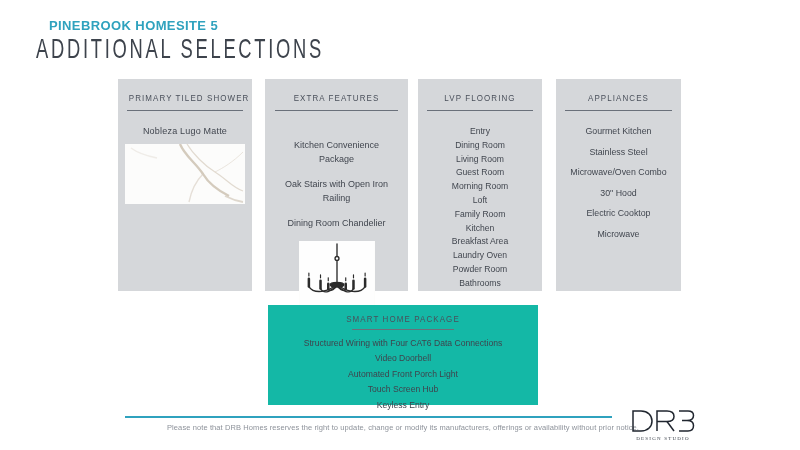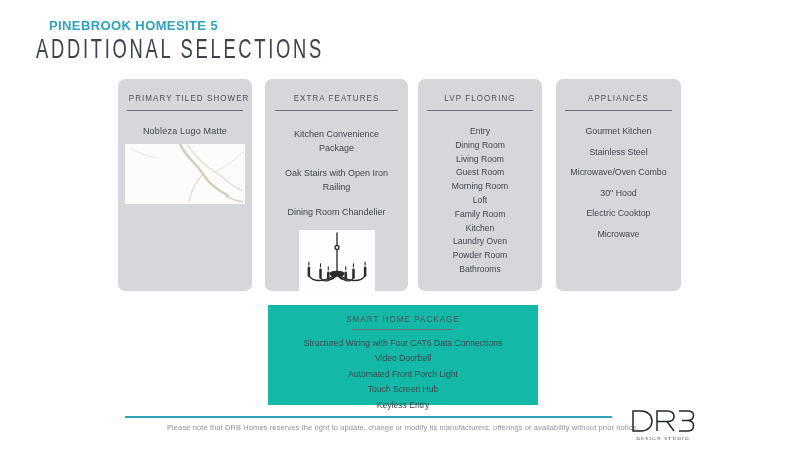--- a/index.html
+++ b/index.html
@@ -17,21 +17,21 @@
     position: absolute; left: 36px; top: 33px;
     font-size: 27px; font-weight: 400; letter-spacing: 4px;
     color: #3D434C;
     transform: scale(0.68, 1.04); transform-origin: left top;
     white-space: nowrap;
   }
 
   
   .card {
     position: absolute; top: 79px; height: 212px;
-    background: #D5D7DA; text-align: center; border-radius: 7px;
+    background: #D5D7DA; text-align: center;
   }
   .card-1 { left: 118px; width: 134px; }
   .card-2 { left: 265px; width: 143px; }
   .card-3 { left: 418px; width: 124px; }
   .card-4 { left: 556px; width: 125px; }
 
   .card-header {
     margin-top: 13px;
     font-size: 9.5px; font-weight: 400; letter-spacing: 1.3px;
     color: #4A505B; white-space: nowrap;
@@ -45,21 +45,21 @@
   .single-label {
     margin-top: 15px; font-size: 9px; color: #41464F; letter-spacing: 0.2px;
   }
 
   .swatch-wrap { margin-top: 8px; }
 
   .feature-item {
     font-size: 9px; line-height: 14px; color: #41464F;
     padding: 0 14px; margin-bottom: 11px;
   }
-  .card-2 .list { margin-top: 16px; }
+  .card-2 .list { margin-top: 27px; }
 
   .room-item {
     font-size: 8.6px; line-height: 13.8px; color: #41464F;
   }
   .card-3 .list { margin-top: 14px; }
 
   .appliance-item {
     font-size: 8.8px; line-height: 20.6px; color: #41464F;
   }
   .card-4 .list { margin-top: 10px; }
@@ -161,20 +161,21 @@
   <div class="header-rule"></div>
   <div class="list">
       <div class="room-item">Entry</div>
       <div class="room-item">Dining Room</div>
       <div class="room-item">Living Room</div>
       <div class="room-item">Guest Room</div>
       <div class="room-item">Morning Room</div>
       <div class="room-item">Loft</div>
       <div class="room-item">Family Room</div>
       <div class="room-item">Kitchen</div>
+      <div class="room-item">Breakfast Area</div>
       <div class="room-item">Laundry Oven</div>
       <div class="room-item">Powder Room</div>
       <div class="room-item">Bathrooms</div>
     </div>
 </div>
 
 <div class="card card-4">
   <div class="card-header">APPLIANCES</div>
   <div class="header-rule"></div>
   <div class="list">

